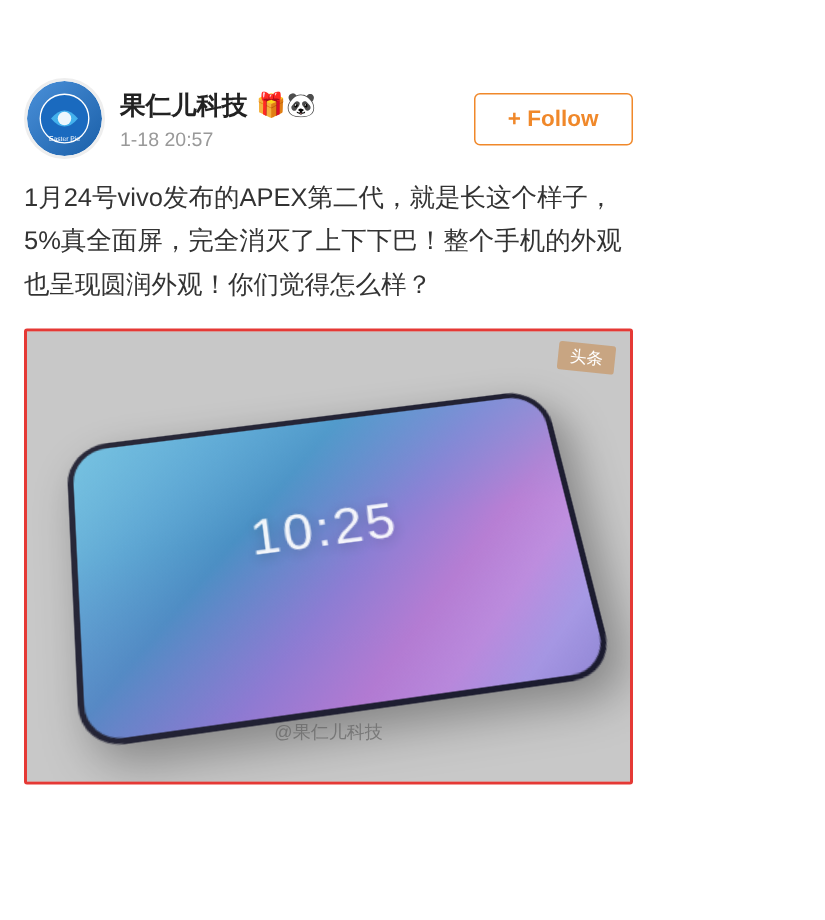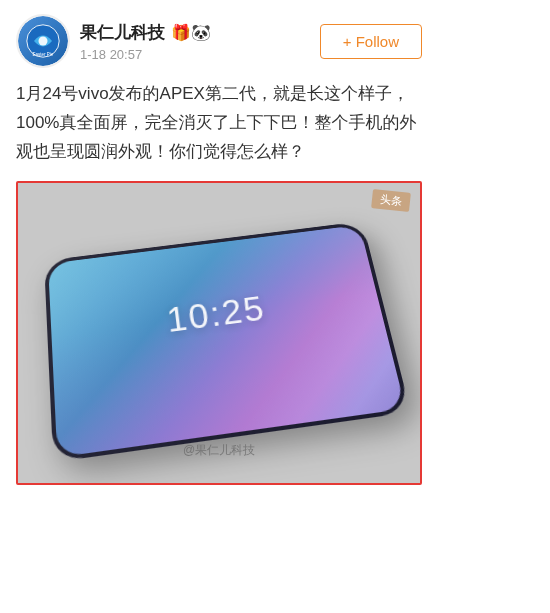--- a/index.html
+++ b/index.html
@@ -11,20 +11,21 @@
       width: 550px;
       min-height: 613px;
       background: #ffffff;
       font-family: -apple-system, "PingFang SC", "Microsoft YaHei", sans-serif;
       color: #333;
     }
     .post-container {
       width: 438px;
       background: #fff;
       padding: 14px 16px;
+      margin-top: 38px;
     }
     .header {
       display: flex;
       align-items: center;
       justify-content: space-between;
       margin-bottom: 12px;
     }
     .header-left {
       display: flex;
       align-items: center;
@@ -74,21 +75,21 @@
     }
     .timestamp {
       font-size: 13px;
       color: #999;
     }
     .follow-button {
       background: #fff;
       border: 1.5px solid #f0882a;
       color: #f0882a;
       font-size: 15px;
-      font-weight: 400;
+      font-weight: 700;
       padding: 8px 22px;
       border-radius: 4px;
       cursor: pointer;
       white-space: nowrap;
     }
     .post-text {
       font-size: 17px;
       line-height: 1.7;
       color: #333;
       margin-bottom: 14px;
@@ -197,21 +198,21 @@
         <div class="username">
           <span>果仁儿科技</span>
           <span class="username-emojis">🎁🐼</span>
         </div>
         <div class="timestamp">1-18 20:57</div>
       </div>
     </div>
     <button class="follow-button">+ Follow</button>
   </div>
 
-  <div class="post-text">1月24号vivo发布的APEX第二代，就是长这个样子，100%真全面屏，完全消灭了上下下巴！整个手机的外观也呈现圆润外观！你们觉得怎么样？</div>
+  <div class="post-text">1月24号vivo发布的APEX第二代，就是长这个样子，5%真全面屏，完全消灭了上下下巴！整个手机的外观也呈现圆润外观！你们觉得怎么样？</div>
 
   <div class="image-container">
     <div class="phone-image">
 
       <div class="top-right-badge">头条</div>
 
       <div class="phone-scene">
         <div class="phone-body">
           <div class="phone-screen">
             <div class="screen-overlay"></div>

